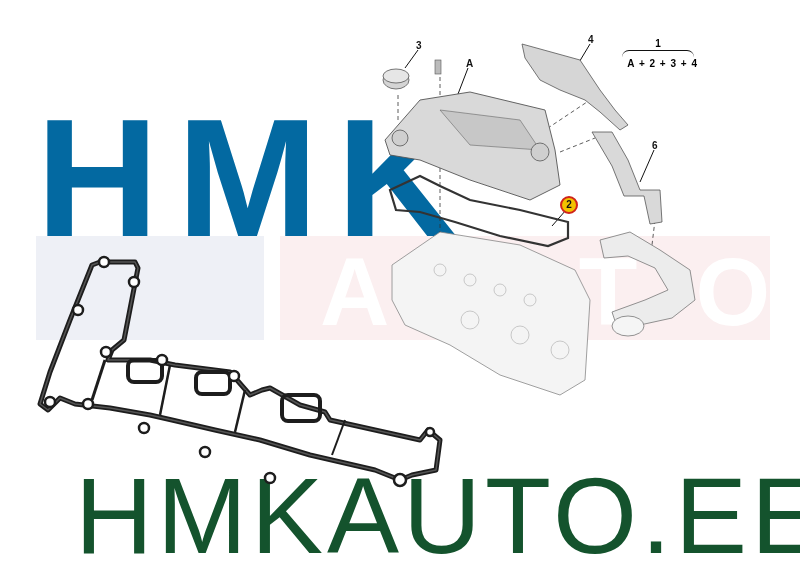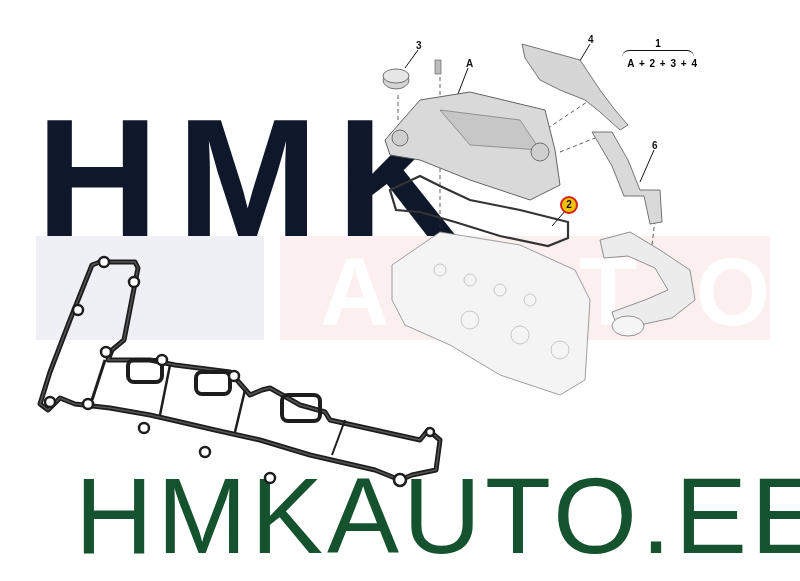--- a/index.html
+++ b/index.html
@@ -1,18 +1,18 @@
 <!DOCTYPE html>
 <html><head>
 <meta charset="utf-8">
 <style>
   html,body{margin:0;padding:0;background:#fff;}
   body{width:800px;height:581px;position:relative;overflow:hidden;font-family:"Liberation Sans",sans-serif;}
   .wm{position:absolute;font-family:"Liberation Sans",sans-serif;font-weight:700;user-select:none;line-height:1;}
-  .wm-hmk{left:36px;top:94px;font-size:170px;color:#0f172a;letter-spacing:18px;}
+  .wm-hmk{left:36px;top:94px;font-size:170px;color:#0369a1;letter-spacing:18px;}
   .wm-band-blue{position:absolute;left:36px;top:236px;width:228px;height:104px;background:#eef0f6;}
   .wm-band-red{position:absolute;left:280px;top:236px;width:490px;height:104px;background:#fbeff0;}
   .wm-auto{left:320px;top:244px;font-size:96px;color:#ffffff;letter-spacing:60px;}
   .wm-site{left:40px;top:462px;font-size:108px;font-weight:400;color:#14532d;letter-spacing:4px;margin-left:35px;}
   svg{position:absolute;left:0;top:0;}
   .lbl{position:absolute;font-size:10px;font-weight:700;color:#111;}
   .formula{position:absolute;left:618px;top:38px;width:80px;text-align:center;}
   .formula .top{font-size:10px;font-weight:700;}
   .formula .brace{height:6px;border-top:1.5px solid #111;border-radius:40px 40px 0 0;margin:1px 4px 0 4px;}
   .formula .bot{font-size:10px;font-weight:700;letter-spacing:1px;margin-top:1px;text-align:right;}

